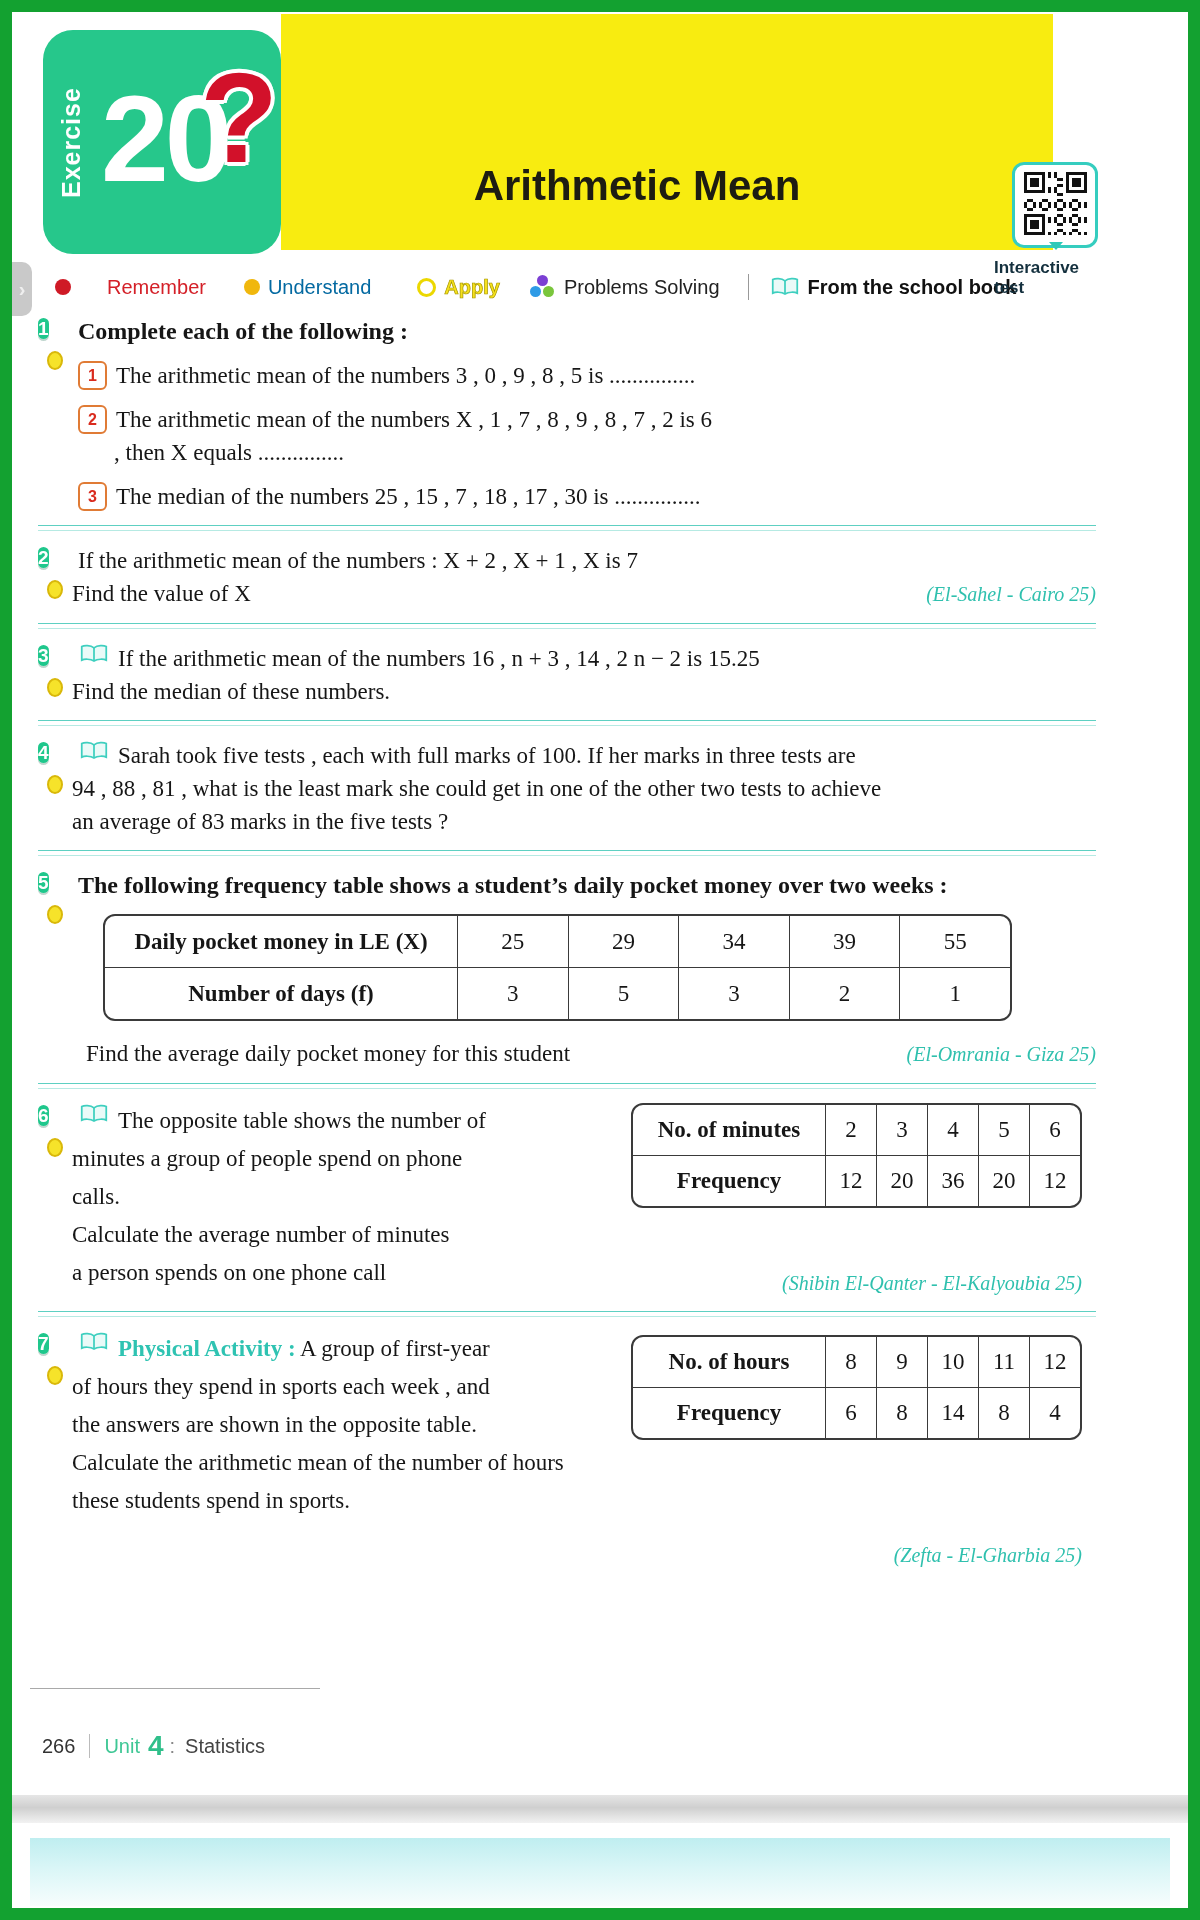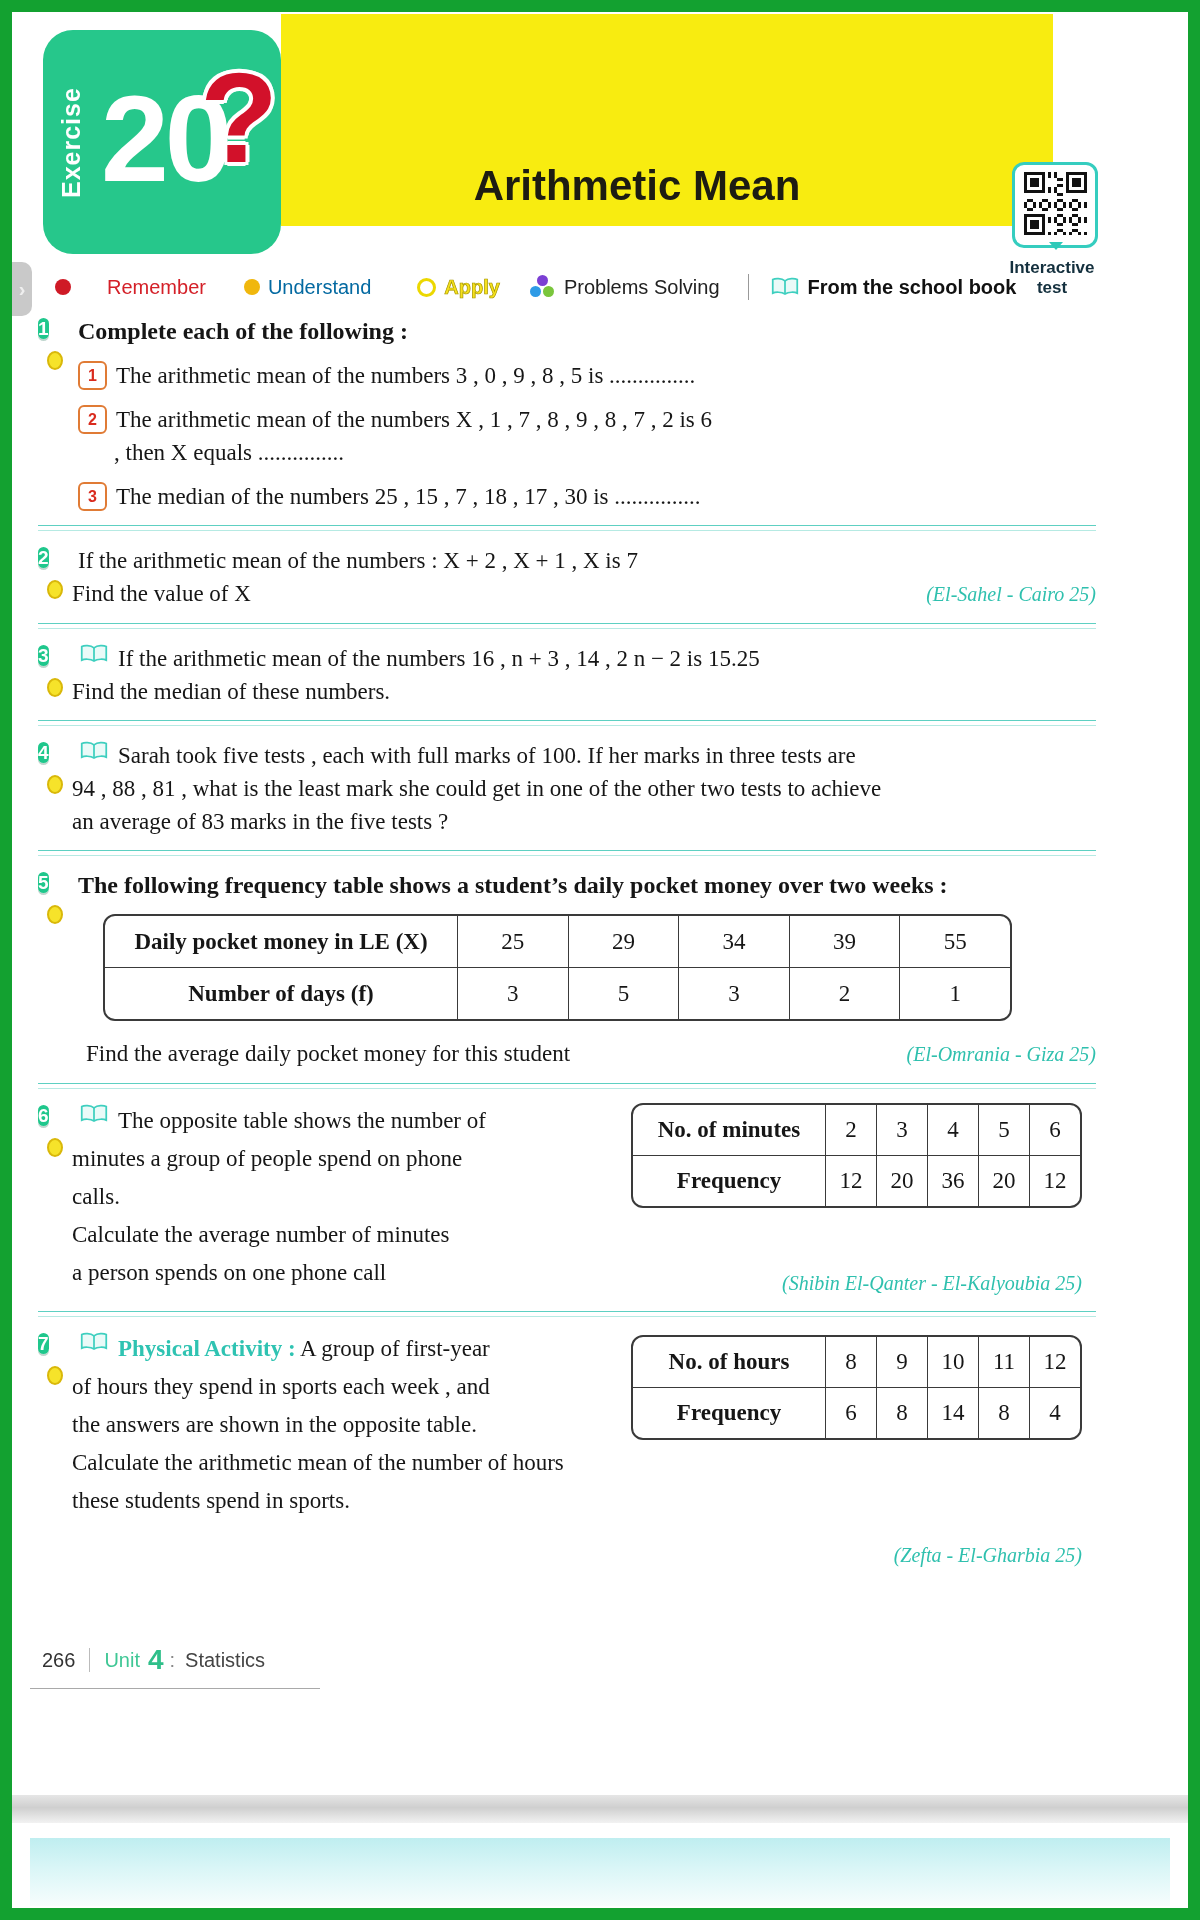--- a/index.html
+++ b/index.html
@@ -5,25 +5,25 @@
   html,body{margin:0;padding:0;background:#e9e9e9;}
   .frame{position:relative;width:1200px;height:1920px;background:#13a130;font-family:"Liberation Sans",sans-serif;overflow:hidden;}
   .page{position:absolute;left:12px;top:12px;right:12px;bottom:12px;background:#ffffff;overflow:hidden;}
 
   
   .green-box{position:absolute;left:31px;top:18px;width:238px;height:224px;background:#26c78b;border-radius:30px;z-index:2;}
   .exercise-vert{position:absolute;left:14px;top:88px;width:120px;transform:rotate(-90deg);transform-origin:40px 40px;color:#ffffff;font-weight:bold;font-size:25px;letter-spacing:1px;}
   .big-num{position:absolute;left:58px;top:48px;font-size:122px;font-weight:bold;color:#ffffff;line-height:1;letter-spacing:-4px;}
   .qmark{position:absolute;left:188px;top:42px;font-size:128px;font-weight:bold;color:#d2112a;line-height:1;z-index:3;
     text-shadow:-4px 0 0 #fff,4px 0 0 #fff,0 -4px 0 #fff,0 4px 0 #fff,-3px -3px 0 #fff,3px 3px 0 #fff,-3px 3px 0 #fff,3px -3px 0 #fff;}
-  .yellow-banner{position:absolute;left:269px;top:2px;width:772px;height:212px;background:#f8ec10;z-index:1;}
+  .yellow-banner{position:absolute;left:269px;top:2px;width:772px;height:236px;background:#f8ec10;z-index:1;}
   .banner-title{position:absolute;left:0;right:60px;top:148px;text-align:center;font-size:42px;font-weight:bold;color:#1d1c12;}
   .qr-wrap{position:absolute;left:1000px;top:150px;width:80px;height:80px;background:#ffffff;border:3px solid #35cdbf;border-radius:12px;z-index:4;display:flex;align-items:center;justify-content:center;}
   .qr-wrap::after{content:"";position:absolute;left:34px;bottom:-12px;border:7px solid transparent;border-top:8px solid #2ec9b8;}
-  .interactive-label{position:absolute;left:982px;top:246px;width:116px;text-align:center;font-weight:bold;font-size:17px;line-height:20px;color:#14303e;z-index:4;}
+  .interactive-label{position:absolute;left:982px;top:246px;width:116px;text-align:left;font-weight:bold;font-size:17px;line-height:20px;color:#14303e;z-index:4;}
   .nav-tab{position:absolute;left:0;top:250px;width:20px;height:54px;background:#c9c9c9;border-radius:0 10px 10px 0;z-index:5;display:flex;align-items:center;justify-content:center;color:#efefef;font-size:20px;font-weight:bold;}
 
   
   .legend{position:absolute;left:43px;top:258px;height:34px;display:flex;align-items:center;z-index:3;font-size:20px;}
   .legend .dot{width:16px;height:16px;border-radius:50%;margin-right:8px;flex:none;}
   .lg-remember{color:#d42028;display:flex;align-items:center;margin-right:38px;gap:28px;}
   .lg-remember .dot{background:#cf1a26;}
   .lg-understand{color:#0369a1;display:flex;align-items:center;margin-right:46px;}
   .lg-understand .dot{background:#f0b70d;}
   .lg-apply{color:#f6e11c;display:flex;align-items:center;margin-right:30px;font-weight:bold;-webkit-text-stroke:0.7px #a39400;}
@@ -67,21 +67,21 @@
 
   .q6-block,.q7-block{position:relative;}
   .qlines{line-height:38px;}
   .col-narrow{width:480px;}
   .col-mid{width:565px;}
   .topic{color:#2fc3b2;font-weight:bold;}
   .abs-attr{position:absolute;right:14px;bottom:4px;}
 
   
   .footer-line{position:absolute;left:18px;top:1676px;width:290px;height:1px;background:#a9a9a9;}
-  .footer{position:absolute;left:30px;top:1632px;display:flex;align-items:center;font-size:20px;color:#333;}
+  .footer{position:absolute;left:30px;top:1718px;display:flex;align-items:center;font-size:20px;color:#333;}
   .footer .bar{width:1px;height:24px;background:#bbb;margin:0 14px;}
   .f-unit{color:#3fc795;margin-right:8px;}
   .f-num{color:#2fbf8a;font-weight:bold;font-size:28px;margin-right:6px;}
   .f-colon{color:#888;margin-right:10px;}
   .f-name{color:#444;}
   .gray-strip{position:absolute;left:0;right:0;top:1783px;height:28px;background:linear-gradient(180deg,#e6e6e6,#cfcfcf 45%,#f2f2f2);}
   .cyan-strip{position:absolute;left:18px;right:18px;top:1826px;height:68px;background:linear-gradient(180deg,#bfeef0 0%,#daf6f7 45%,#f7fdfd 100%);}
 </style>
 </head>
 <body>

